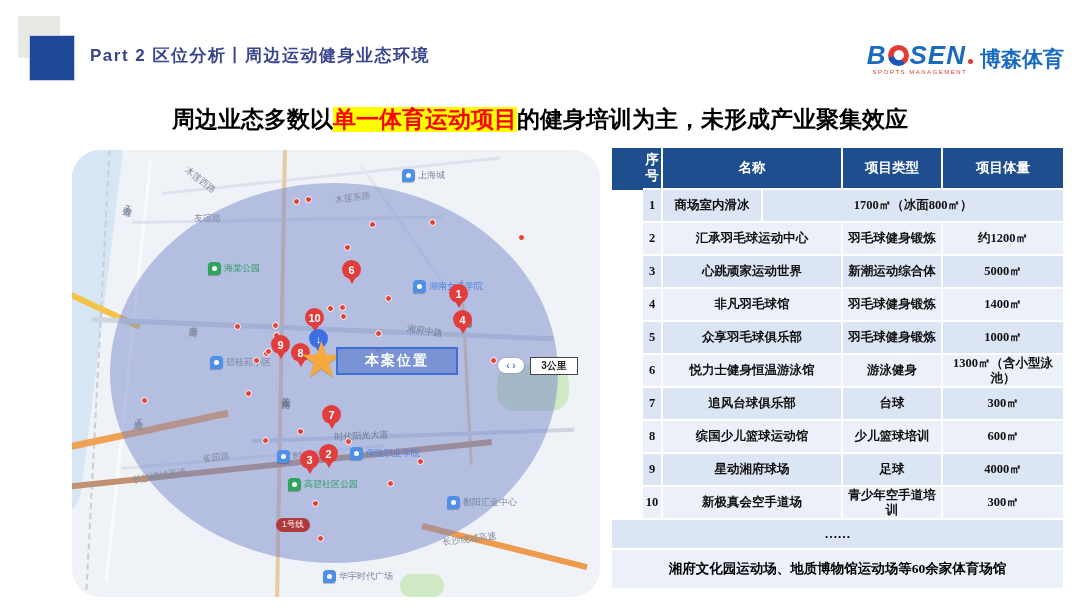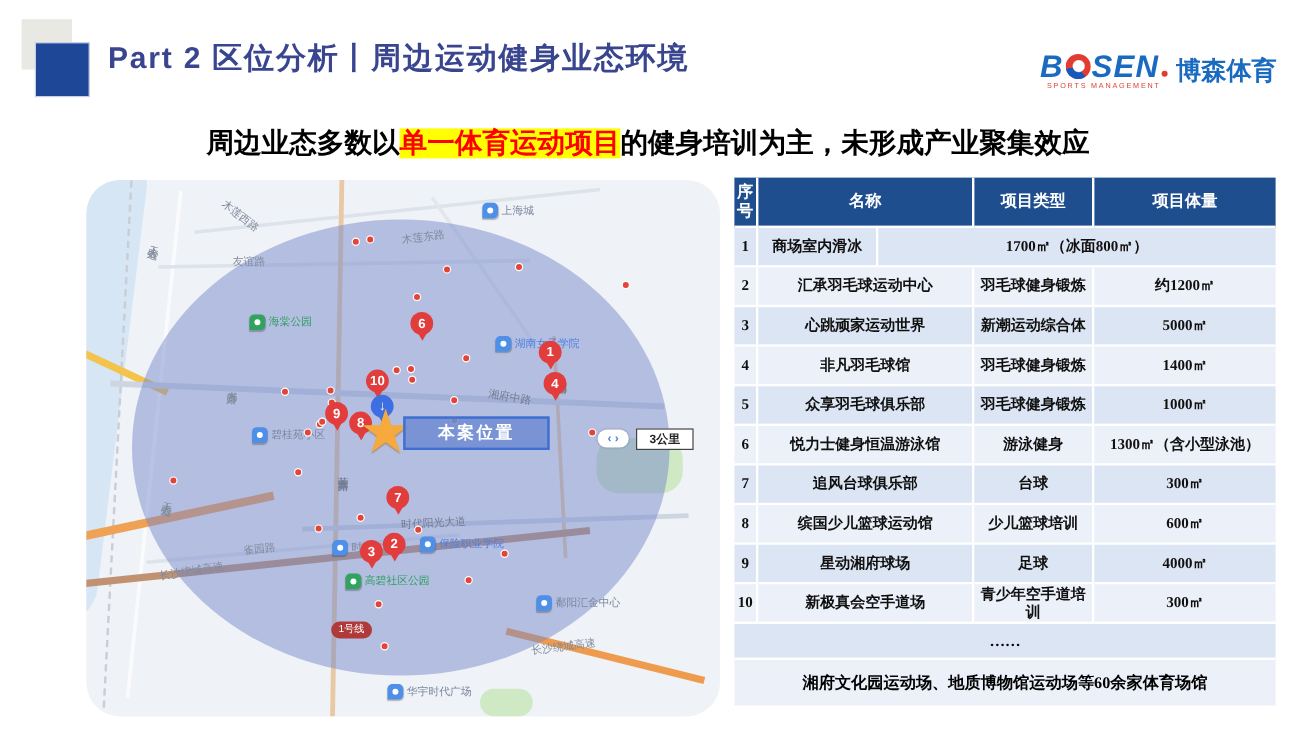--- a/index.html
+++ b/index.html
@@ -2,21 +2,21 @@
 <html><head>
 <meta charset="utf-8">
 <style>
   html,body{margin:0;padding:0;}
   body{width:1080px;height:608px;position:relative;background:#ffffff;
        font-family:"Liberation Sans",sans-serif;overflow:hidden;}
 
   
   .deco-gray{position:absolute;left:18px;top:16px;width:42px;height:42px;background:#e9e9e4;}
   .deco-blue{position:absolute;left:30px;top:36px;width:44px;height:44px;background:#1e4897;outline:1px solid #c6cfe6;}
-  .part-title{position:absolute;left:90px;top:32px;font-size:25px;font-weight:bold;
+  .part-title{position:absolute;left:90px;top:44px;font-size:17px;font-weight:bold;
               color:#39458e;letter-spacing:1.5px;}
   .logo{position:absolute;right:16px;top:42px;display:flex;align-items:center;}
   .logo-left{display:flex;flex-direction:column;align-items:center;}
   .logo-word{font-size:26px;font-weight:bold;font-style:italic;color:#1a6ac0;
              display:flex;align-items:center;letter-spacing:1px;line-height:1;}
   .logo-o{display:inline-block;width:21px;height:21px;border-radius:50%;margin:0 1px;
           background:radial-gradient(circle at 52% 48%, #ffffff 0 4.5px, rgba(0,0,0,0) 5.5px),
                      conic-gradient(#e03c31 0 40%, #1a57b8 40% 72%, #e03c31 72% 100%);}
   .logo-dot{width:5px;height:5px;background:#e03c31;border-radius:50%;margin:12px 0 0 2px;}
   .logo-sub{font-size:6px;color:#e03c31;letter-spacing:1.5px;margin-top:1px;}
@@ -73,21 +73,21 @@
 
   
   .tbl{position:absolute;left:612px;top:148px;width:451px;font-family:"Liberation Serif",serif;}
   .t-head{display:flex;height:42px;background:#1f4e8f;color:#fff;font-weight:bold;
           font-family:"Liberation Sans",sans-serif;font-size:13.5px;}
   .t-row{display:flex;height:33px;font-size:12.5px;font-weight:bold;color:#101010;}
   .t-row.dark .tc{background:#dce5f3;}
   .t-row.light .tc{background:#ecf0f9;}
   .tc{display:flex;align-items:center;justify-content:center;text-align:center;
       border-right:2px solid #fff;border-bottom:2px solid #fff;box-sizing:border-box;line-height:1.15;}
-  .c0{width:20px;}.c1{width:180px;}.c2{width:100px;}.c3{flex:1;border-right:none;}
+  .c0{width:20px;margin-left:31px;}.c1{width:180px;}.c2{width:100px;}.c3{flex:1;border-right:none;}
   .t-span{display:flex;height:28px;font-size:13px;font-weight:bold;align-items:center;
           justify-content:center;background:#dce5f3;border-bottom:2px solid #fff;}
   .t-foot{display:flex;height:38px;font-size:13.5px;font-weight:bold;align-items:center;
           justify-content:center;background:#ecf0f9;}
 </style>
 </head>
 <body>
 
 <div class="deco-gray"></div>
 <div class="deco-blue"></div>

